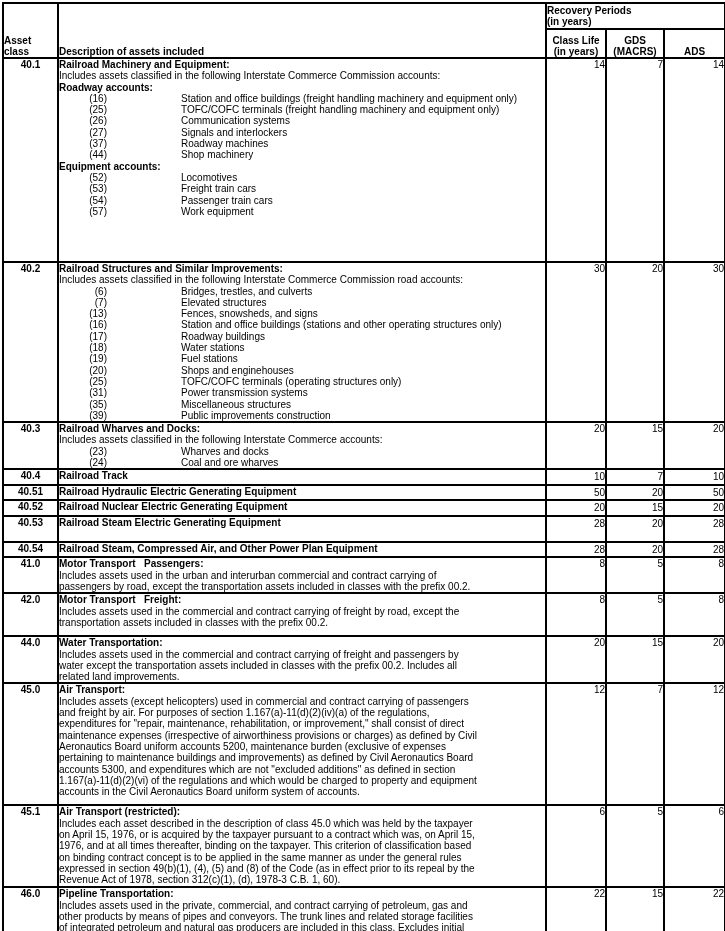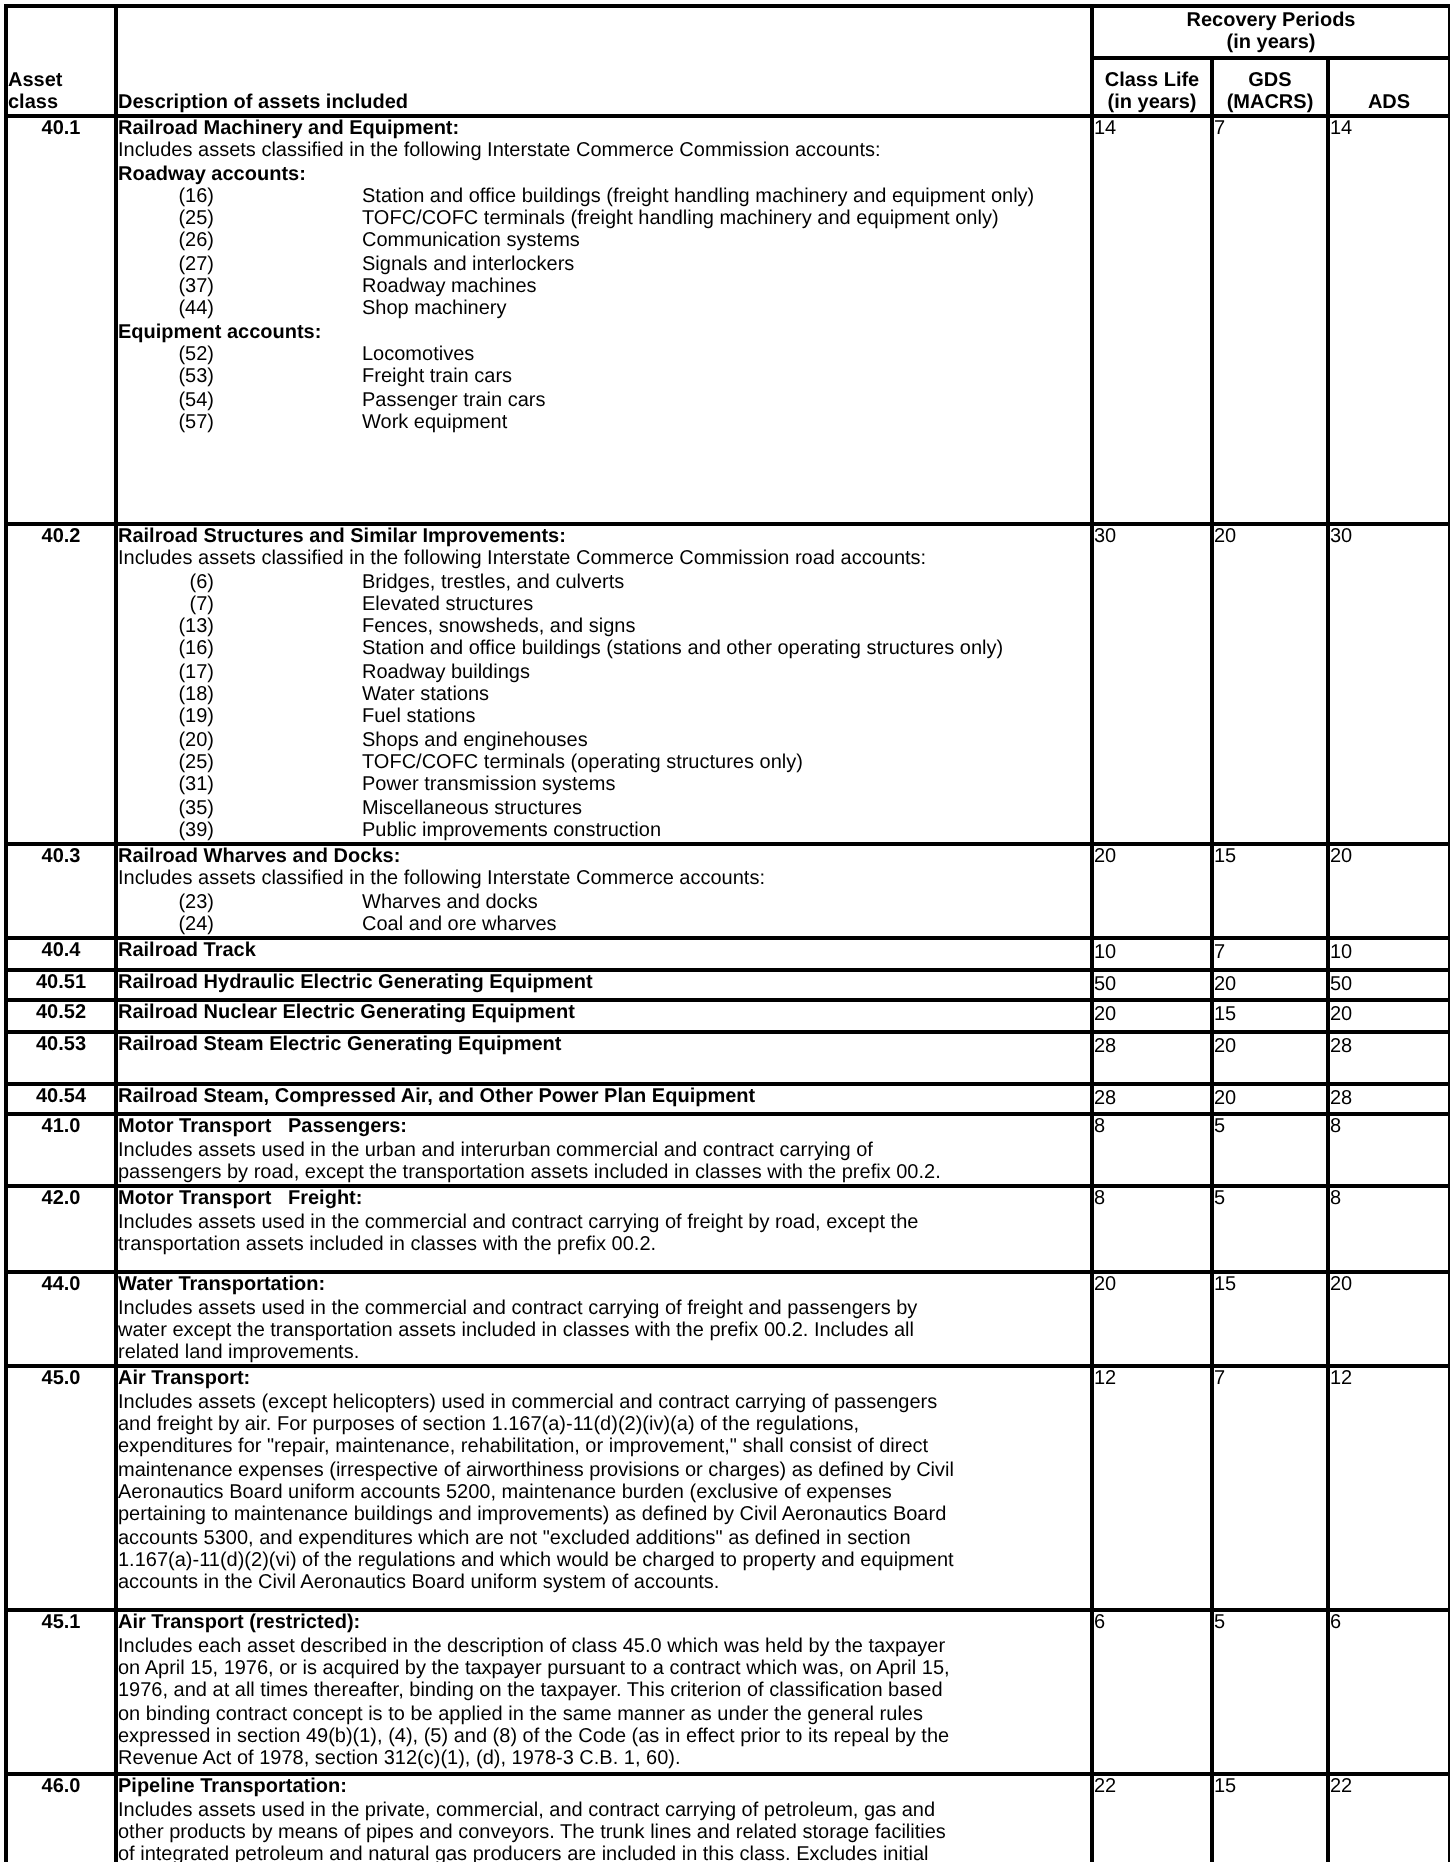--- a/index.html
+++ b/index.html
@@ -45,21 +45,21 @@
     text-align: left;
     padding: 2px 2px 2px 7px;
     line-height: 11px;
   }
   .th-desc {
     vertical-align: bottom;
     text-align: left;
     padding: 2px 2px 2px 5px;
   }
   .th-recovery {
-    text-align: center;
+    text-align: left;
     vertical-align: middle;
     height: 26px;
     line-height: 11px;
   }
   .th-sub {
     text-align: center;
     vertical-align: bottom;
     height: 29px;
     padding: 1px 0 2px 0;
     line-height: 11px;
@@ -81,21 +81,21 @@
   td.desc .line.b { font-weight: bold; }
   td.desc .acct { white-space: pre; }
   td.desc .acct .num {
     display: inline-block;
     width: 48px;
     text-align: right;
   }
   td.desc .acct .txt { padding-left: 30px; margin-left: 44px; }
   td.val {
     vertical-align: top;
-    text-align: left;
+    text-align: right;
     padding-top: 9px;
     font-size: 10px;
   }
   tr.thin td.val { padding-top: 1px; }
 </style>
 </head>
 <body>
 
 <div class="page">
 

